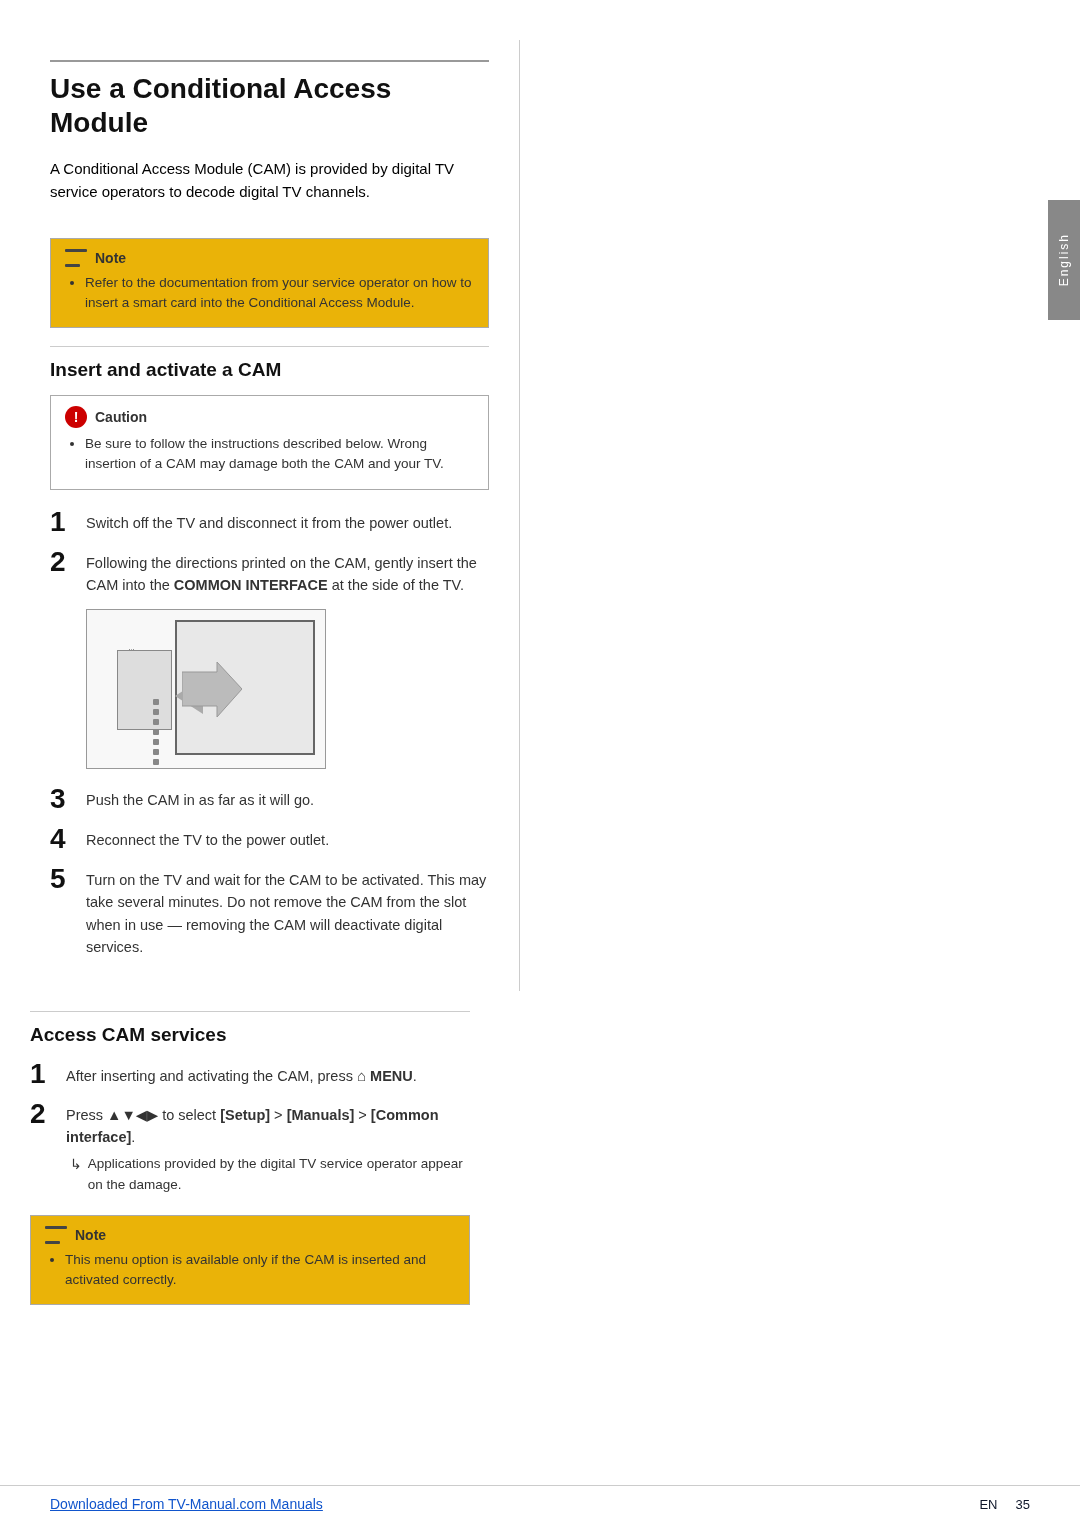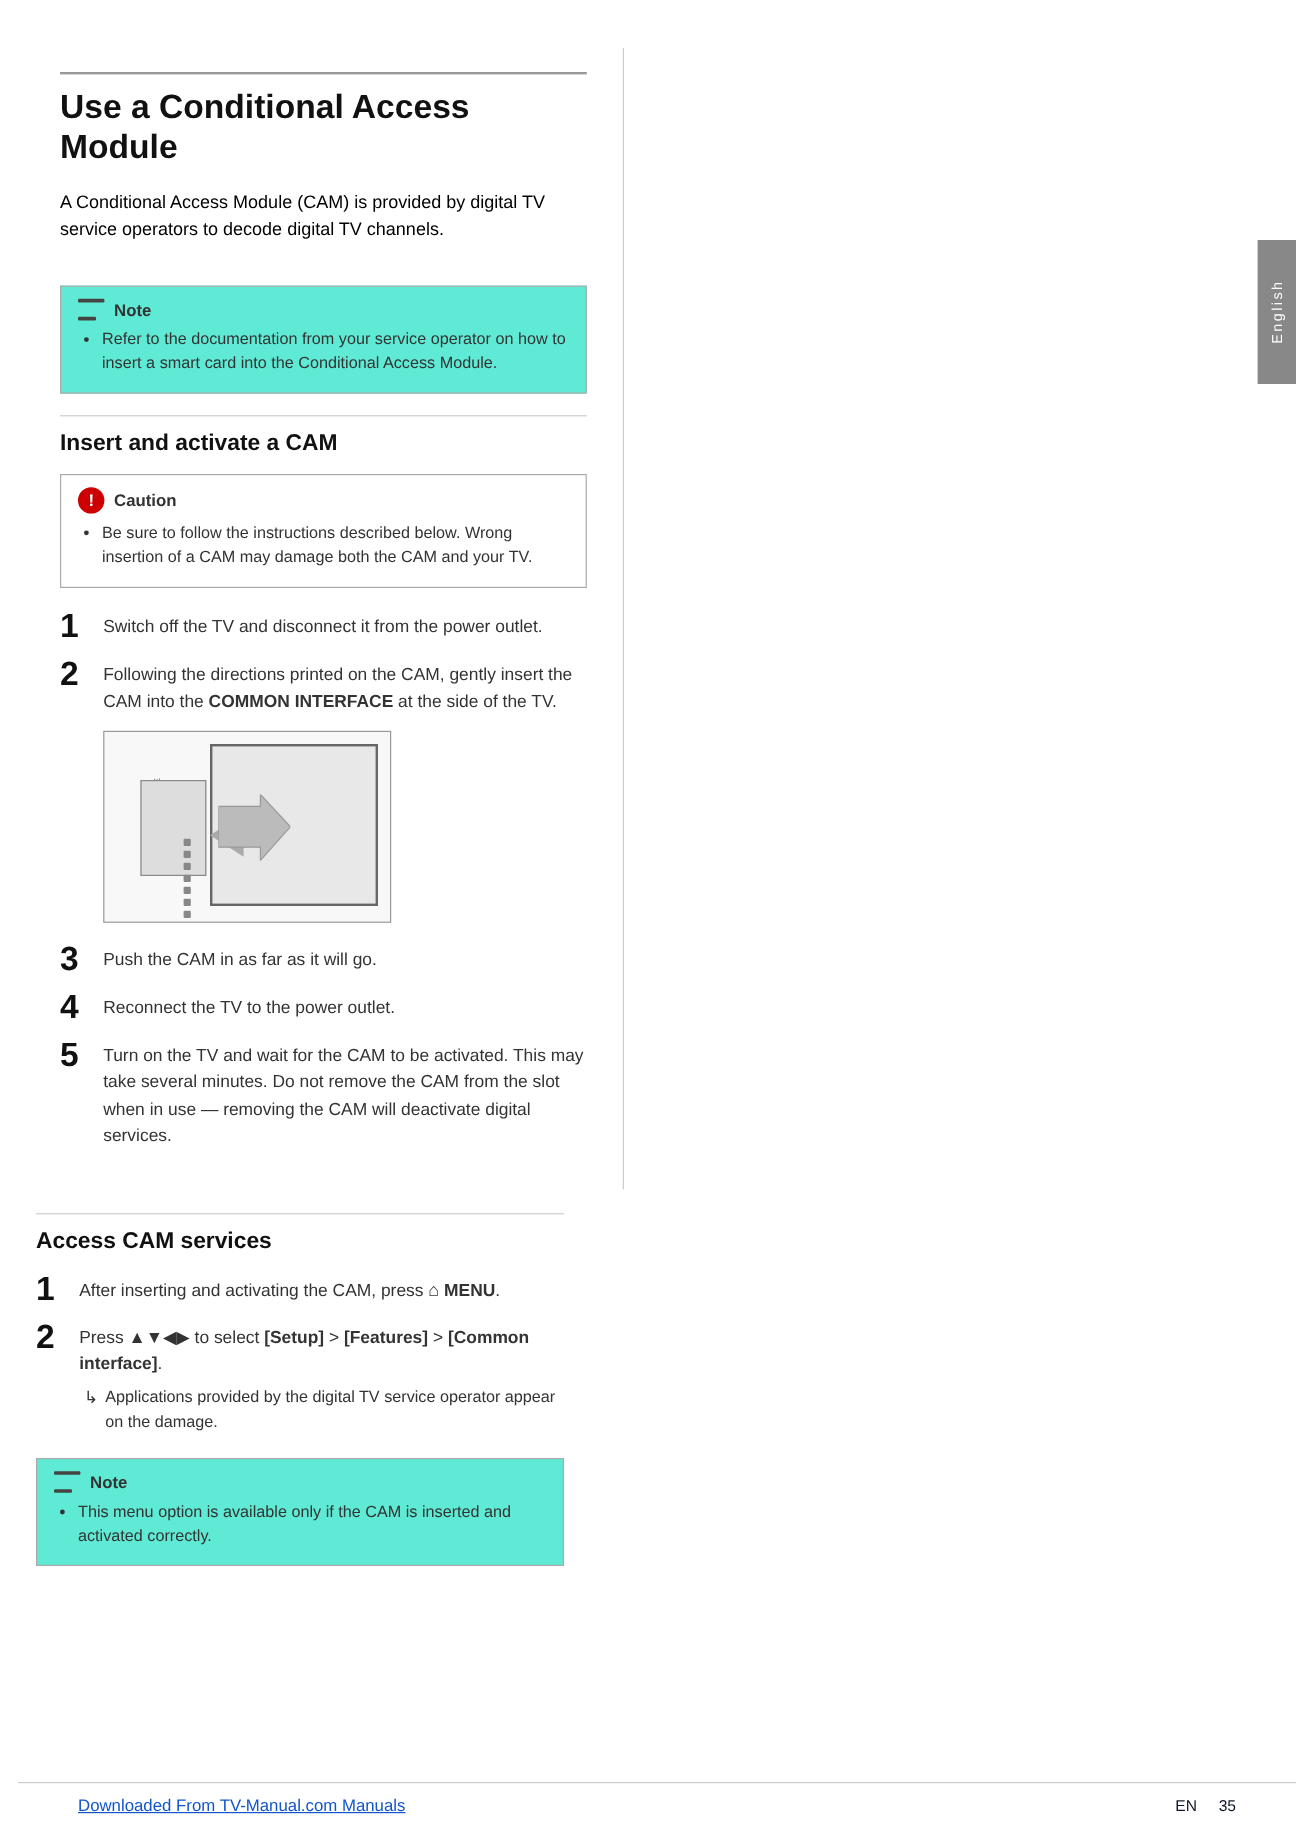--- a/index.html
+++ b/index.html
@@ -76,21 +76,21 @@
       line-height: 1.55;
       margin-bottom: 34px;
       color: #000000;
     }
 
     
     .note-box {
       border: 1px solid #aaa;
       padding: 10px 14px;
       margin-bottom: 18px;
-      background: #5eead4;
+      background: #eab308;
     }
     .note-header {
       display: flex;
       align-items: center;
       margin-bottom: 6px;
     }
     .note-icon {
       width: 22px;
       height: 18px;
       margin-right: 8px;
@@ -279,21 +279,21 @@
     .sub-text {
       font-size: 13.5px;
       line-height: 1.5;
       color: #333;
     }
 
     
     .footer {
       position: absolute;
       bottom: 18px;
-      left: 15px;
+      left: 0;
       right: 0;
       display: flex;
       align-items: center;
       justify-content: space-between;
       padding: 0 50px 0 50px;
       border-top: 1px solid #ccc;
       padding-top: 10px;
     }
     .footer-link {
       font-size: 14px;
@@ -410,21 +410,21 @@
         <div class="step-number">1</div>
         <div class="step-text">
           After inserting and activating the CAM, press <span style="font-size:15px;">⌂</span> <strong>MENU</strong>.
         </div>
       </div>
 
       <div class="step">
         <div class="step-number">2</div>
         <div class="step-text">
           Press ▲▼◀▶ to select <strong>[Setup]</strong> &gt;
-          <strong>[Features]</strong> &gt;
+          <strong>[Manuals]</strong> &gt;
           <strong>[Common interface]</strong>.
           <div class="sub-bullet">
             <span class="arrow-right">↳</span>
             <span class="sub-text">Applications provided by the digital TV service operator appear on the damage.</span>
           </div>
         </div>
       </div>
 
       <div class="note-box" style="margin-top:20px;">
         <div class="note-header">

